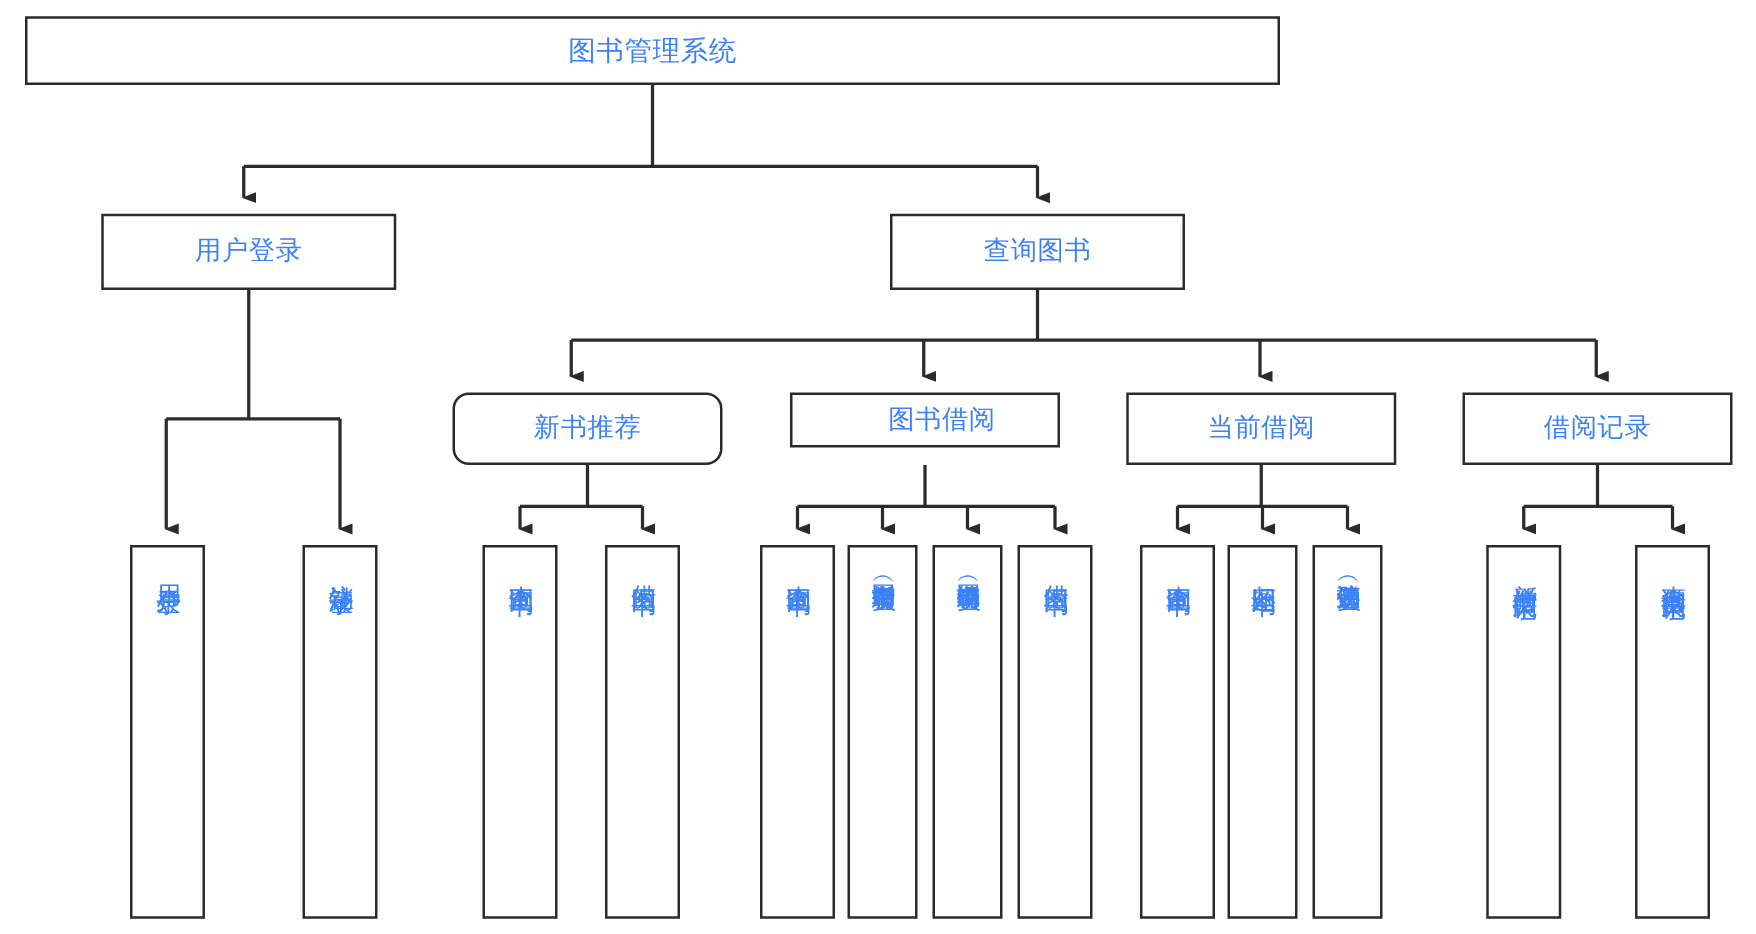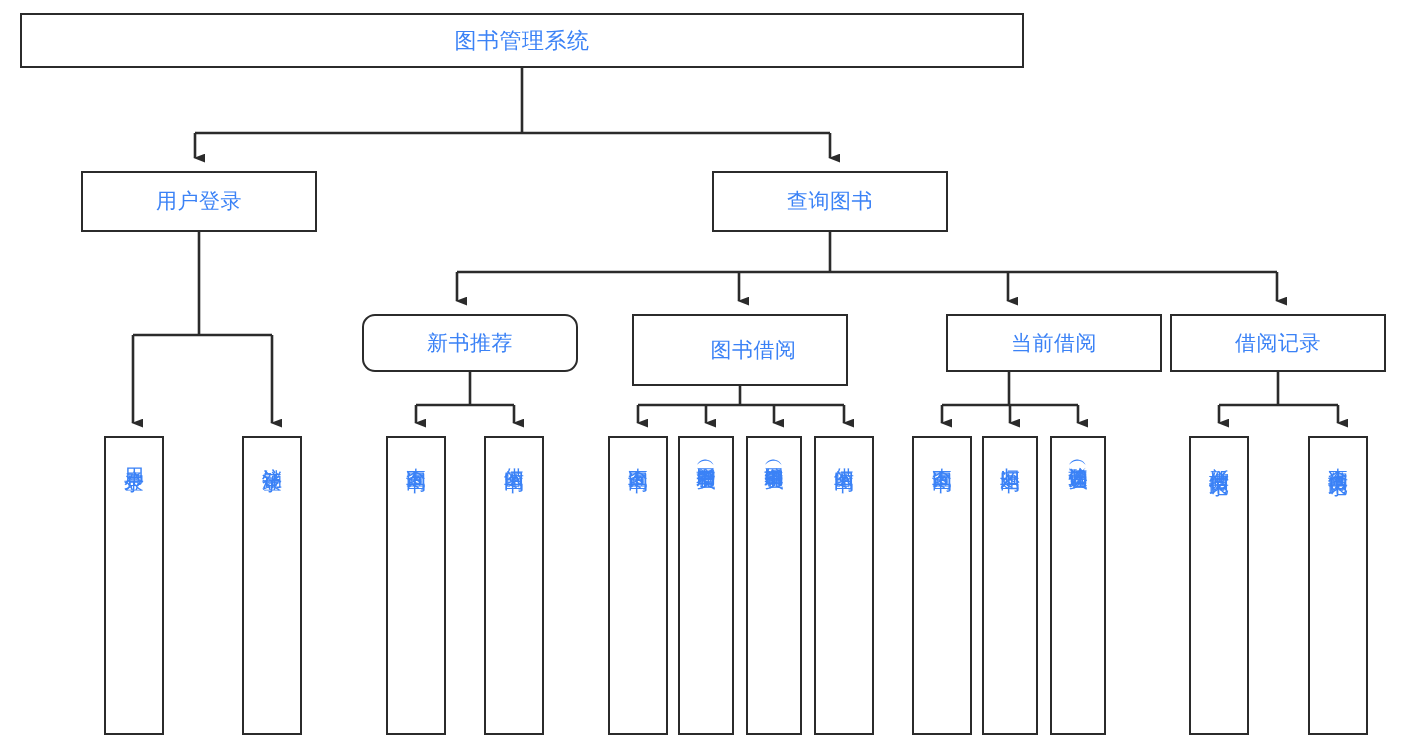--- a/index.html
+++ b/index.html
@@ -137,24 +137,24 @@
   <div class="node h" id="node-l2-0" style="left: 81px; top: 171px; width: 236px; height: 61px;">
     <span class="label">用户登录</span>
   </div>
   <div class="node h" id="node-l2-1" style="left: 712px; top: 171px; width: 236px; height: 61px;">
     <span class="label">查询图书</span>
   </div>
 
   <div class="node h" id="node-l3-0" style="left: 362px; top: 314px; width: 216px; height: 58px; border-radius: 13px;">
     <span class="label">新书推荐</span>
   </div>
-  <div class="node h" id="node-l3-1" style="left: 632px; top: 314px; width: 216px; height: 72px; padding-left: 27px;">
+  <div class="node h" id="node-l3-1" style="left: 632px; top: 314px; width: 216px; height: 44px; padding-left: 27px;">
     <span class="label">图书借阅</span>
   </div>
-  <div class="node h" id="node-l3-2" style="left: 901px; top: 314px; width: 216px; height: 58px; margin-left: 45px;">
+  <div class="node h" id="node-l3-2" style="left: 901px; top: 314px; width: 216px; height: 58px;">
     <span class="label">当前借阅</span>
   </div>
   <div class="node h" id="node-l3-3" style="left: 1170px; top: 314px; width: 216px; height: 58px;">
     <span class="label">借阅记录</span>
   </div>
 
   <div class="node v" id="node-leaf-0" style="left: 104px; top: 436px; width: 60px; height: 299px;">
     <span class="label">用户登录</span>
   </div>
   <div class="node v" id="node-leaf-1" style="left: 242px; top: 436px; width: 60px; height: 299px;">

